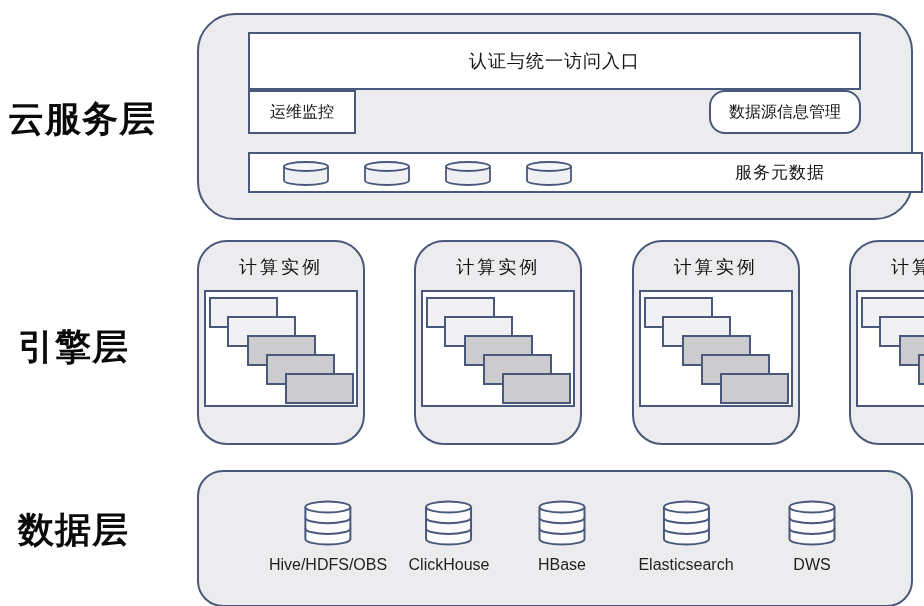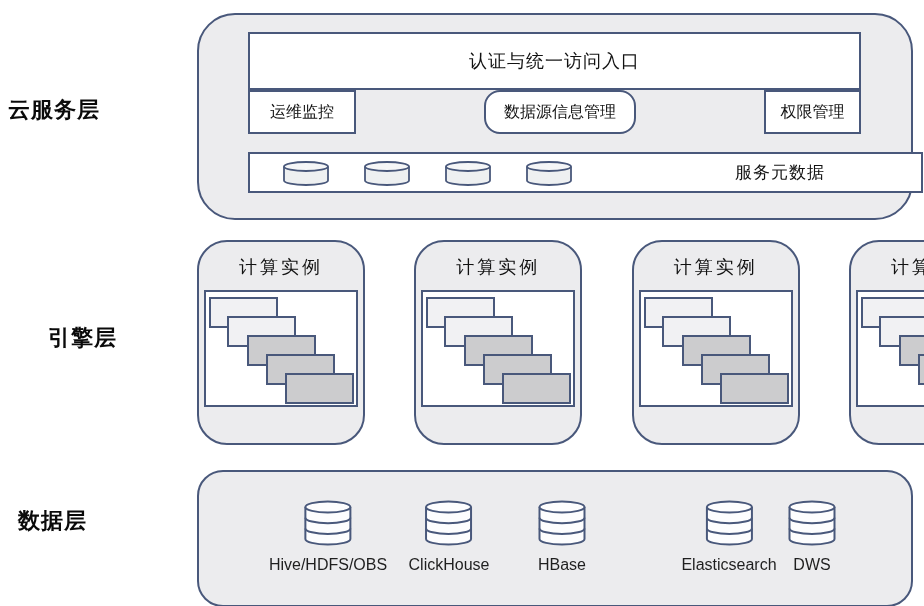--- a/index.html
+++ b/index.html
@@ -12,25 +12,25 @@
     --white:#ffffff;
   }
   *{margin:0;padding:0;box-sizing:border-box;}
   html,body{background:#ffffff;}
   .canvas{
     position:relative;width:924px;height:606px;background:#ffffff;
     font-family:"Liberation Sans","DejaVu Sans",sans-serif;overflow:hidden;
   }
   
   .layer-label{
-    position:absolute;font-weight:bold;font-size:22px;color:var(--label-color);
+    position:absolute;font-weight:bold;font-size:36px;color:var(--label-color);
     letter-spacing:1px;white-space:nowrap;
   }
   .layer-label.cloud{left:8px;top:95px;}
-  .layer-label.engine{left:18px;top:323px;margin-left:30px;}
+  .layer-label.engine{left:18px;top:323px;}
   .layer-label.data{left:18px;top:506px;}
 
   
   .cloud-panel{
     position:absolute;left:197px;top:13px;width:716px;height:207px;
     background:var(--panel);border:2px solid var(--stroke);border-radius:38px;
   }
   .auth-box{
     position:absolute;left:49px;top:17px;width:613px;height:58px;
     background:var(--white);border:2px solid var(--stroke);
@@ -103,21 +103,21 @@
     position:absolute;left:197px;top:470px;width:716px;height:137px;
     background:var(--panel);border:2px solid var(--stroke);border-radius:26px;text-align:right;
   }
   .store{
     position:absolute;top:28px;transform:translateX(-50%);
     display:flex;flex-direction:column;align-items:center;
   }
   .store.p0{left:129px;}
   .store.p1{left:250px;}
   .store.p2{left:363px;}
-  .store.p3{left:487px;margin-left:43px;}
+  .store.p3{left:487px;}
   .store.p4{left:613px;}
   .store-label{
     margin-top:10px;font-size:16px;color:var(--store-label-color);white-space:nowrap;
   }
   .db-big .body{fill:#fdfdfe;stroke:var(--stroke);stroke-width:2;}
   .db-big .band{fill:none;stroke:var(--stroke);stroke-width:2;}
   .db-big .top{fill:#fdfdfe;stroke:var(--stroke);stroke-width:2;}
 </style>
 </head>
 <body>
@@ -127,21 +127,20 @@
   <div class="layer-label cloud">云服务层</div>
   <div class="layer-label engine">引擎层</div>
   <div class="layer-label data">数据层</div>
 
   <section class="cloud-panel">
     <div class="auth-box">认证与统一访问入口</div>
 
     <div class="svc-row">
       <div class="svc-box s0">运维监控</div>
       <div class="svc-box s1">数据源信息管理</div>
-      <div class="svc-box s3">权限管理</div>
     </div>
 
     <div class="meta-box">
       <div class="meta-cyls">
         <svg class="db-small" width="48" height="26" viewBox="0 0 48 26">
           <path class="body" d="M2 5.5 V19.5 A22 4.5 0 0 0 46 19.5 V5.5"></path>
           <ellipse class="top" cx="24" cy="5.5" rx="22" ry="4.5"></ellipse>
         </svg>
         <svg class="db-small" width="48" height="26" viewBox="0 0 48 26">
           <path class="body" d="M2 5.5 V19.5 A22 4.5 0 0 0 46 19.5 V5.5"></path>

